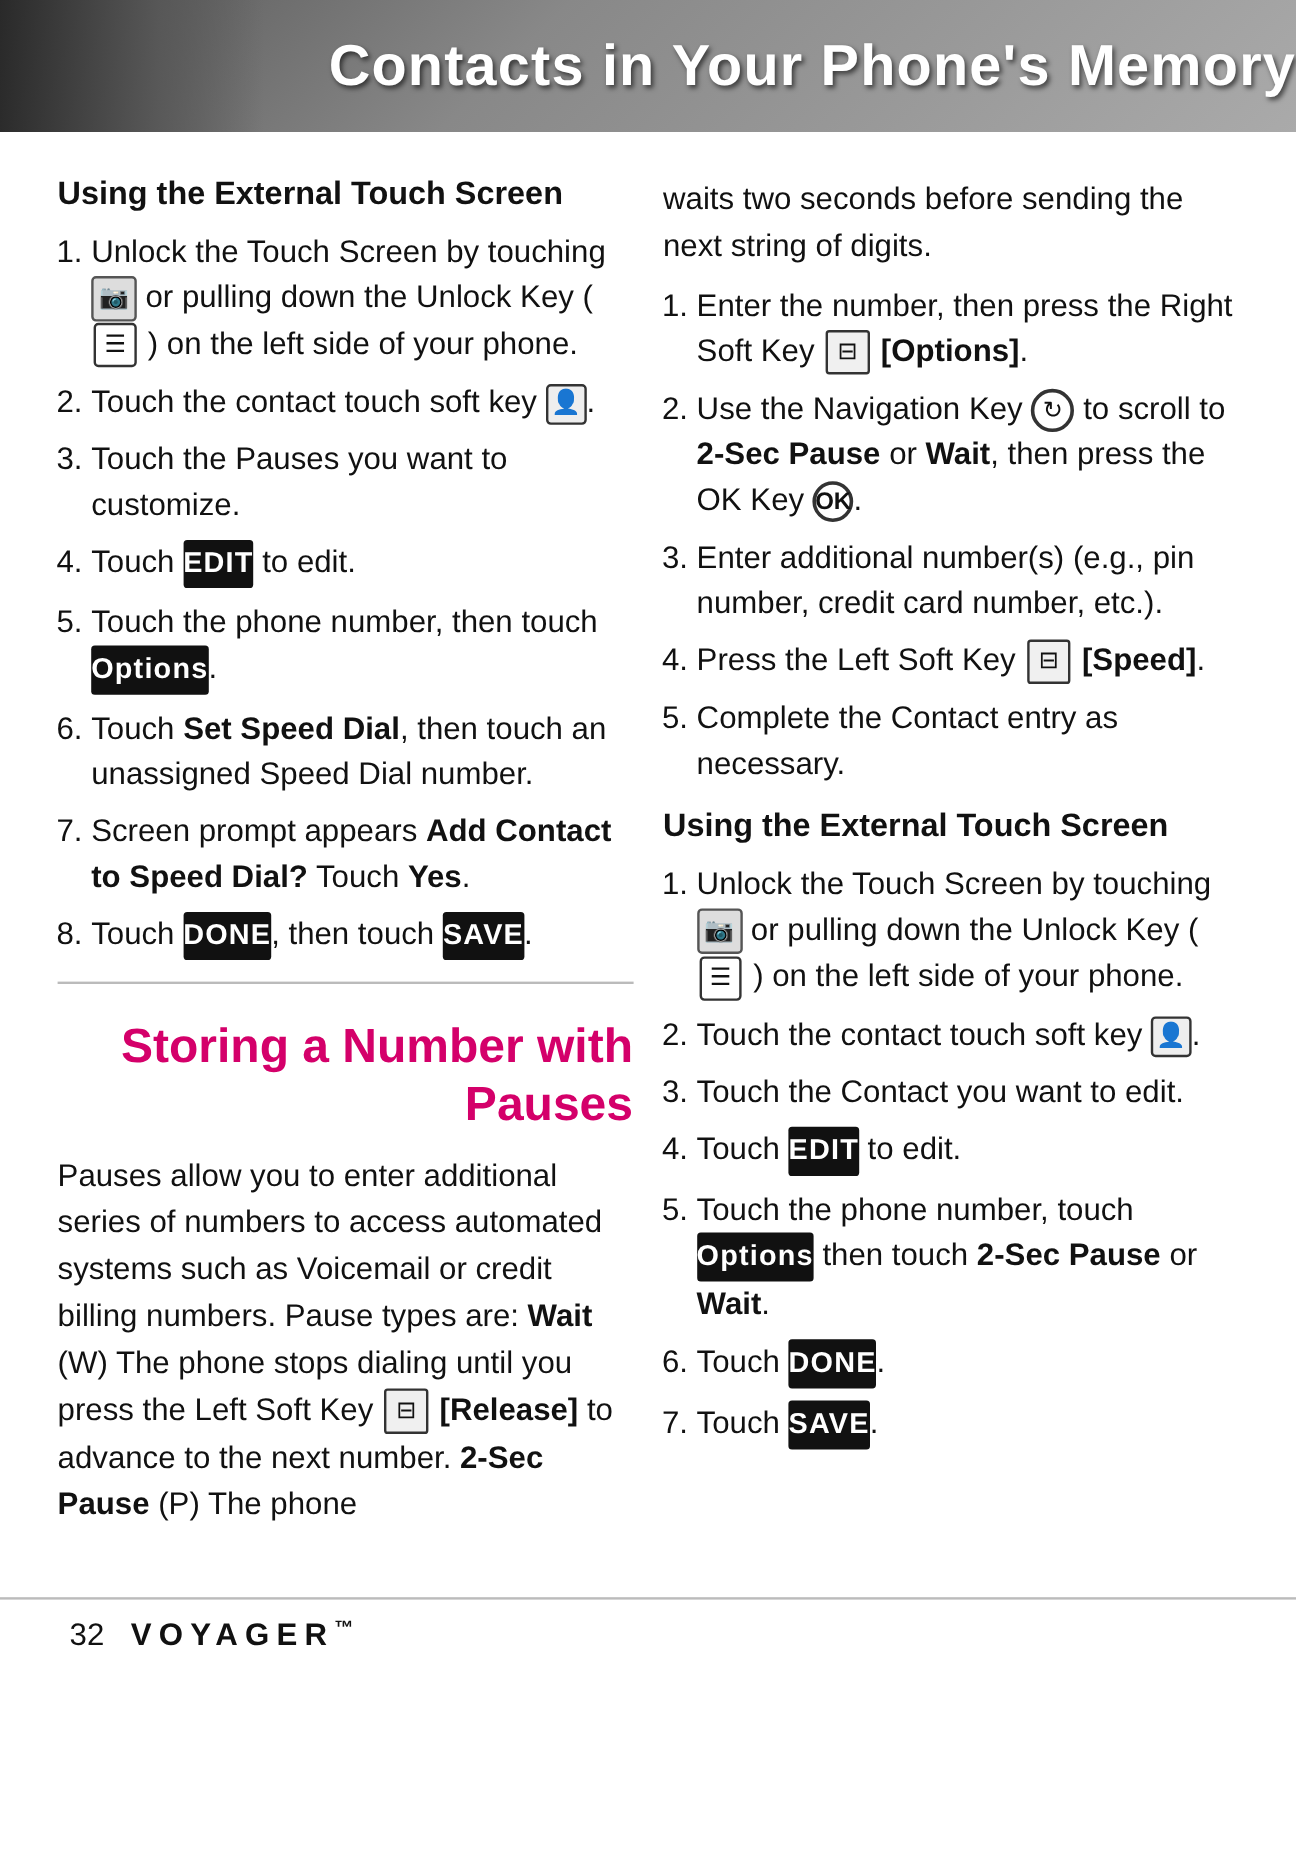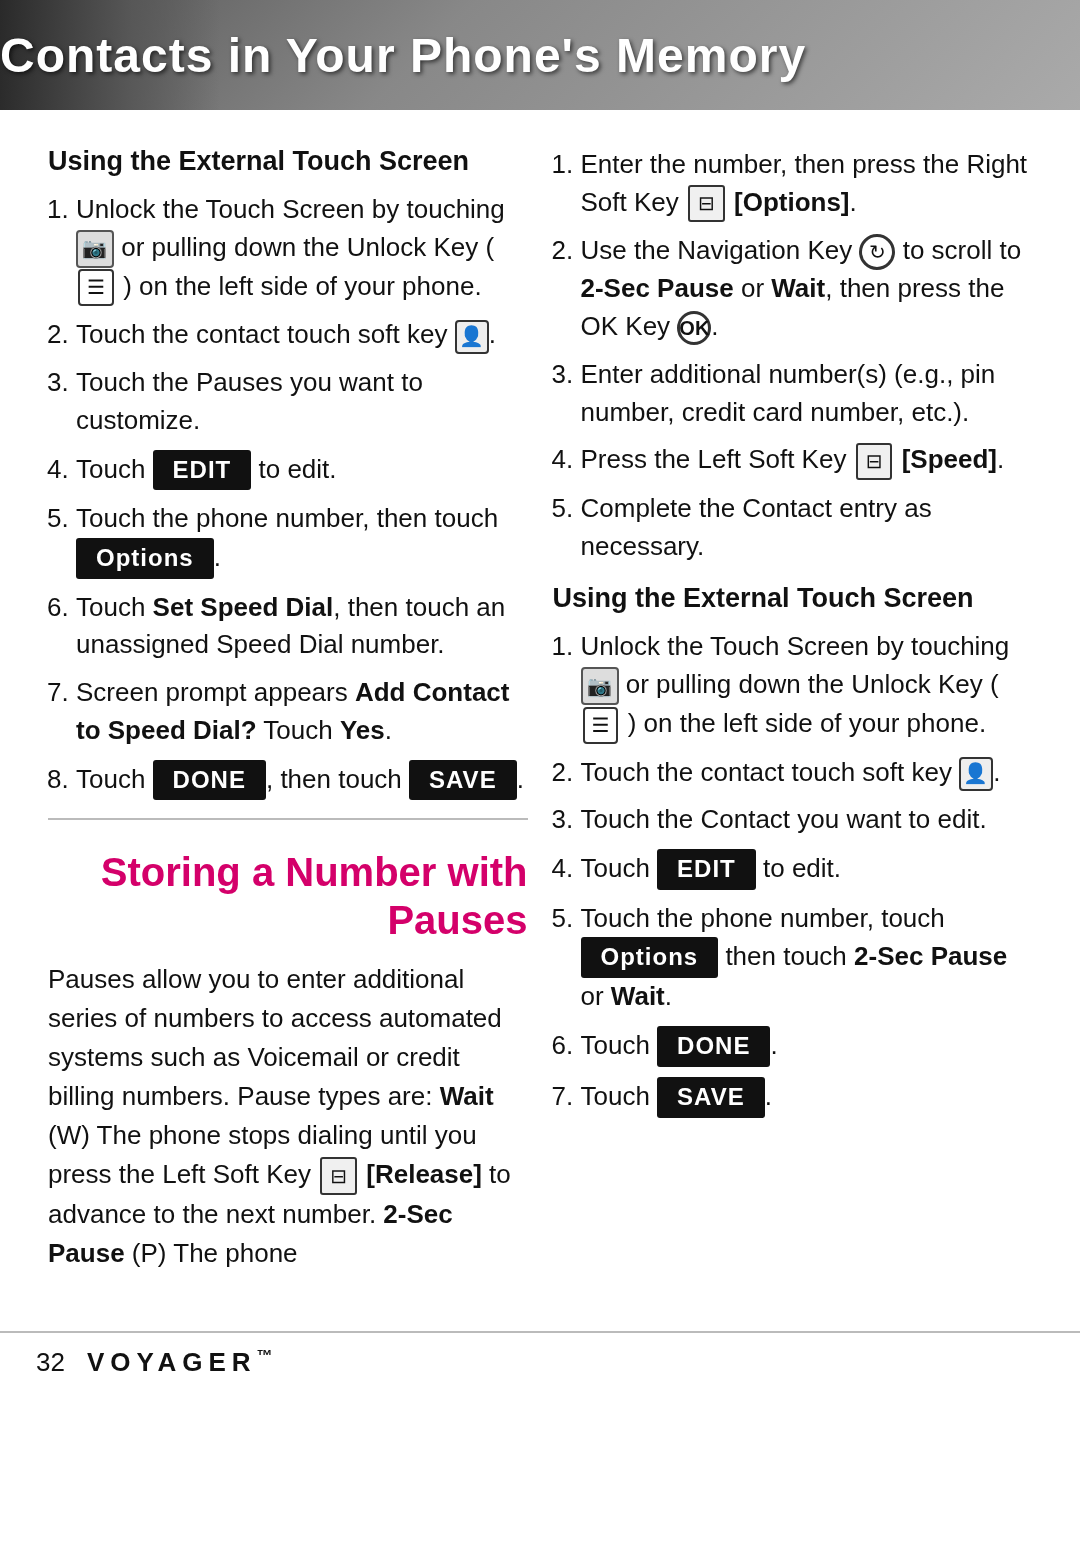--- a/index.html
+++ b/index.html
@@ -13,21 +13,21 @@
       position: relative;
     }
 
     
     .header {
       position: relative;
       height: 110px;
       background: linear-gradient(135deg, #555 0%, #888 40%, #aaa 100%);
       display: flex;
       align-items: center;
-      justify-content: flex-start;
+      justify-content: flex-end;
       overflow: hidden;
     }
     .header-img-overlay {
       position: absolute;
       left: 0; top: 0;
       width: 220px;
       height: 110px;
       background: linear-gradient(to right, #222 0%, #555 60%, transparent 100%);
       opacity: 0.85;
     }
@@ -79,21 +79,21 @@
       line-height: 1.5;
       margin-bottom: 12px;
     }
 
     .btn-black {
       display: inline-block;
       background: #111;
       color: #fff;
       font-weight: bold;
       font-size: 24px;
-      padding: 3px 20px;
+      padding: 3px 0;
       border-radius: 3px;
       letter-spacing: 1px;
     }
     .key-rect {
       display: inline-flex;
       align-items: center;
       justify-content: center;
       border: 2px solid #333;
       border-radius: 4px;
       padding: 2px 7px;
@@ -173,21 +173,21 @@
     .divider {
       border: none;
       border-top: 2px solid #bbb;
       margin: 18px 0;
     }
 
     
     .footer {
       display: flex;
       align-items: center;
-      padding: 14px 36px;
+      padding: 14px 58px;
       border-top: 2px solid #bbb;
       margin-top: 10px;
     }
     .footer-page {
       font-size: 26px;
       font-weight: normal;
       color: #111;
       margin-right: 22px;
     }
     .footer-brand {
@@ -253,20 +253,21 @@
     <p>
       Pauses allow you to enter additional series of numbers to access automated systems such as Voicemail or credit billing numbers. Pause types are: <strong>Wait</strong> (W) The phone stops dialing until you press the Left Soft Key
       <span class="key-soft">⊟</span>
       <strong>[Release]</strong> to advance to the next number. <strong>2-Sec Pause</strong> (P) The phone
     </p>
 
   </div>
 
   <div class="col-right">
 
+    <p>waits two seconds before sending the next string of digits.</p>
 
     <ol>
       <li>
         Enter the number, then press the Right Soft Key
         <span class="key-soft">⊟</span>
         <strong>[Options]</strong>.
       </li>
       <li>
         Use the Navigation Key
         <span class="nav-icon">↻</span>

